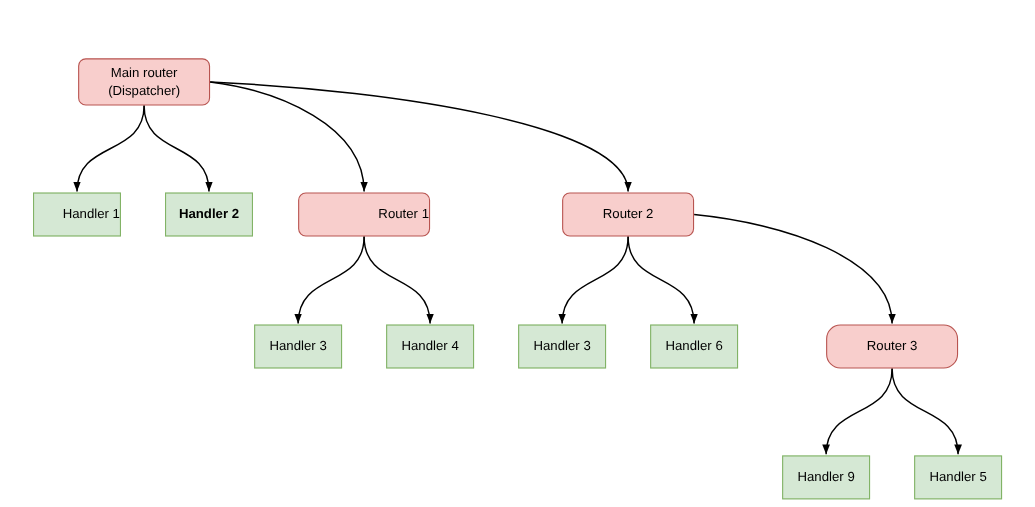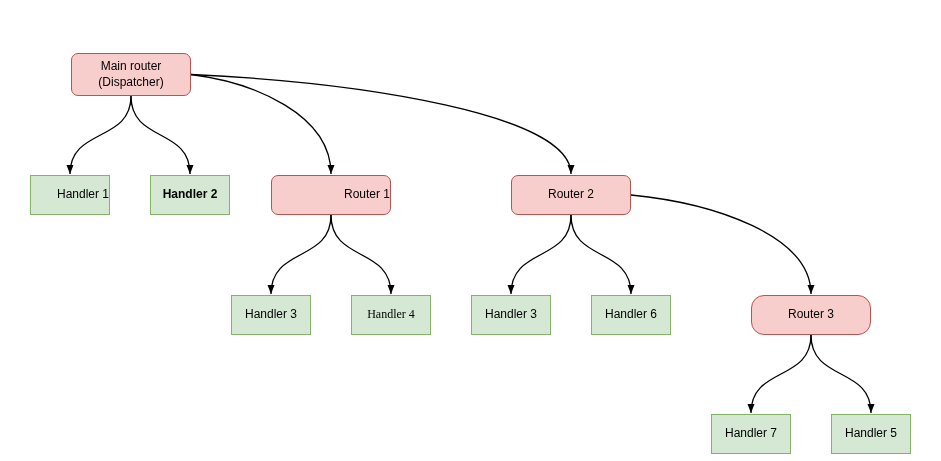--- a/index.html
+++ b/index.html
@@ -68,20 +68,20 @@
       <path d="M 811 311 C 811 357.8, 871 342.2, 871 389" class="edge" marker-end="url(#arrow)"></path>
     </svg>
   <div>
       <div class="node router" style="left: 71px; top: 29px; width: 120px; height: 43px;"><span>Main router
 (Dispatcher)</span></div>
       <div class="node handler" style="left: 30px; top: 151px; width: 80px; height: 40px; justify-content: flex-end;"><span>Handler 1</span></div>
       <div class="node handler" style="left: 150px; top: 151px; width: 80px; height: 40px; font-weight: bold;"><span>Handler 2</span></div>
       <div class="node router" style="left: 271px; top: 151px; width: 120px; height: 40px; justify-content: flex-end;"><span>Router 1</span></div>
       <div class="node router" style="left: 511px; top: 151px; width: 120px; height: 40px;"><span>Router 2</span></div>
       <div class="node handler" style="left: 231px; top: 271px; width: 80px; height: 40px;"><span>Handler 3</span></div>
-      <div class="node handler" style="left: 351px; top: 271px; width: 80px; height: 40px; font-family: Liberation Serif, serif;"><span>Handler 4</span></div>
+      <div class="node handler" style="left: 351px; top: 271px; width: 80px; height: 40px;"><span>Handler 4</span></div>
       <div class="node handler" style="left: 471px; top: 271px; width: 80px; height: 40px;"><span>Handler 3</span></div>
       <div class="node handler" style="left: 591px; top: 271px; width: 80px; height: 40px;"><span>Handler 6</span></div>
       <div class="node router" style="left: 751px; top: 271px; width: 120px; height: 40px; border-radius: 13px;"><span>Router 3</span></div>
-      <div class="node handler" style="left: 711px; top: 390px; width: 80px; height: 40px;"><span>Handler 7</span></div>
+      <div class="node handler" style="left: 711px; top: 390px; width: 80px; height: 40px;"><span>Handler 9</span></div>
       <div class="node handler" style="left: 831px; top: 390px; width: 80px; height: 40px;"><span>Handler 5</span></div>
     </div>
 </div>
 
 </body></html>

